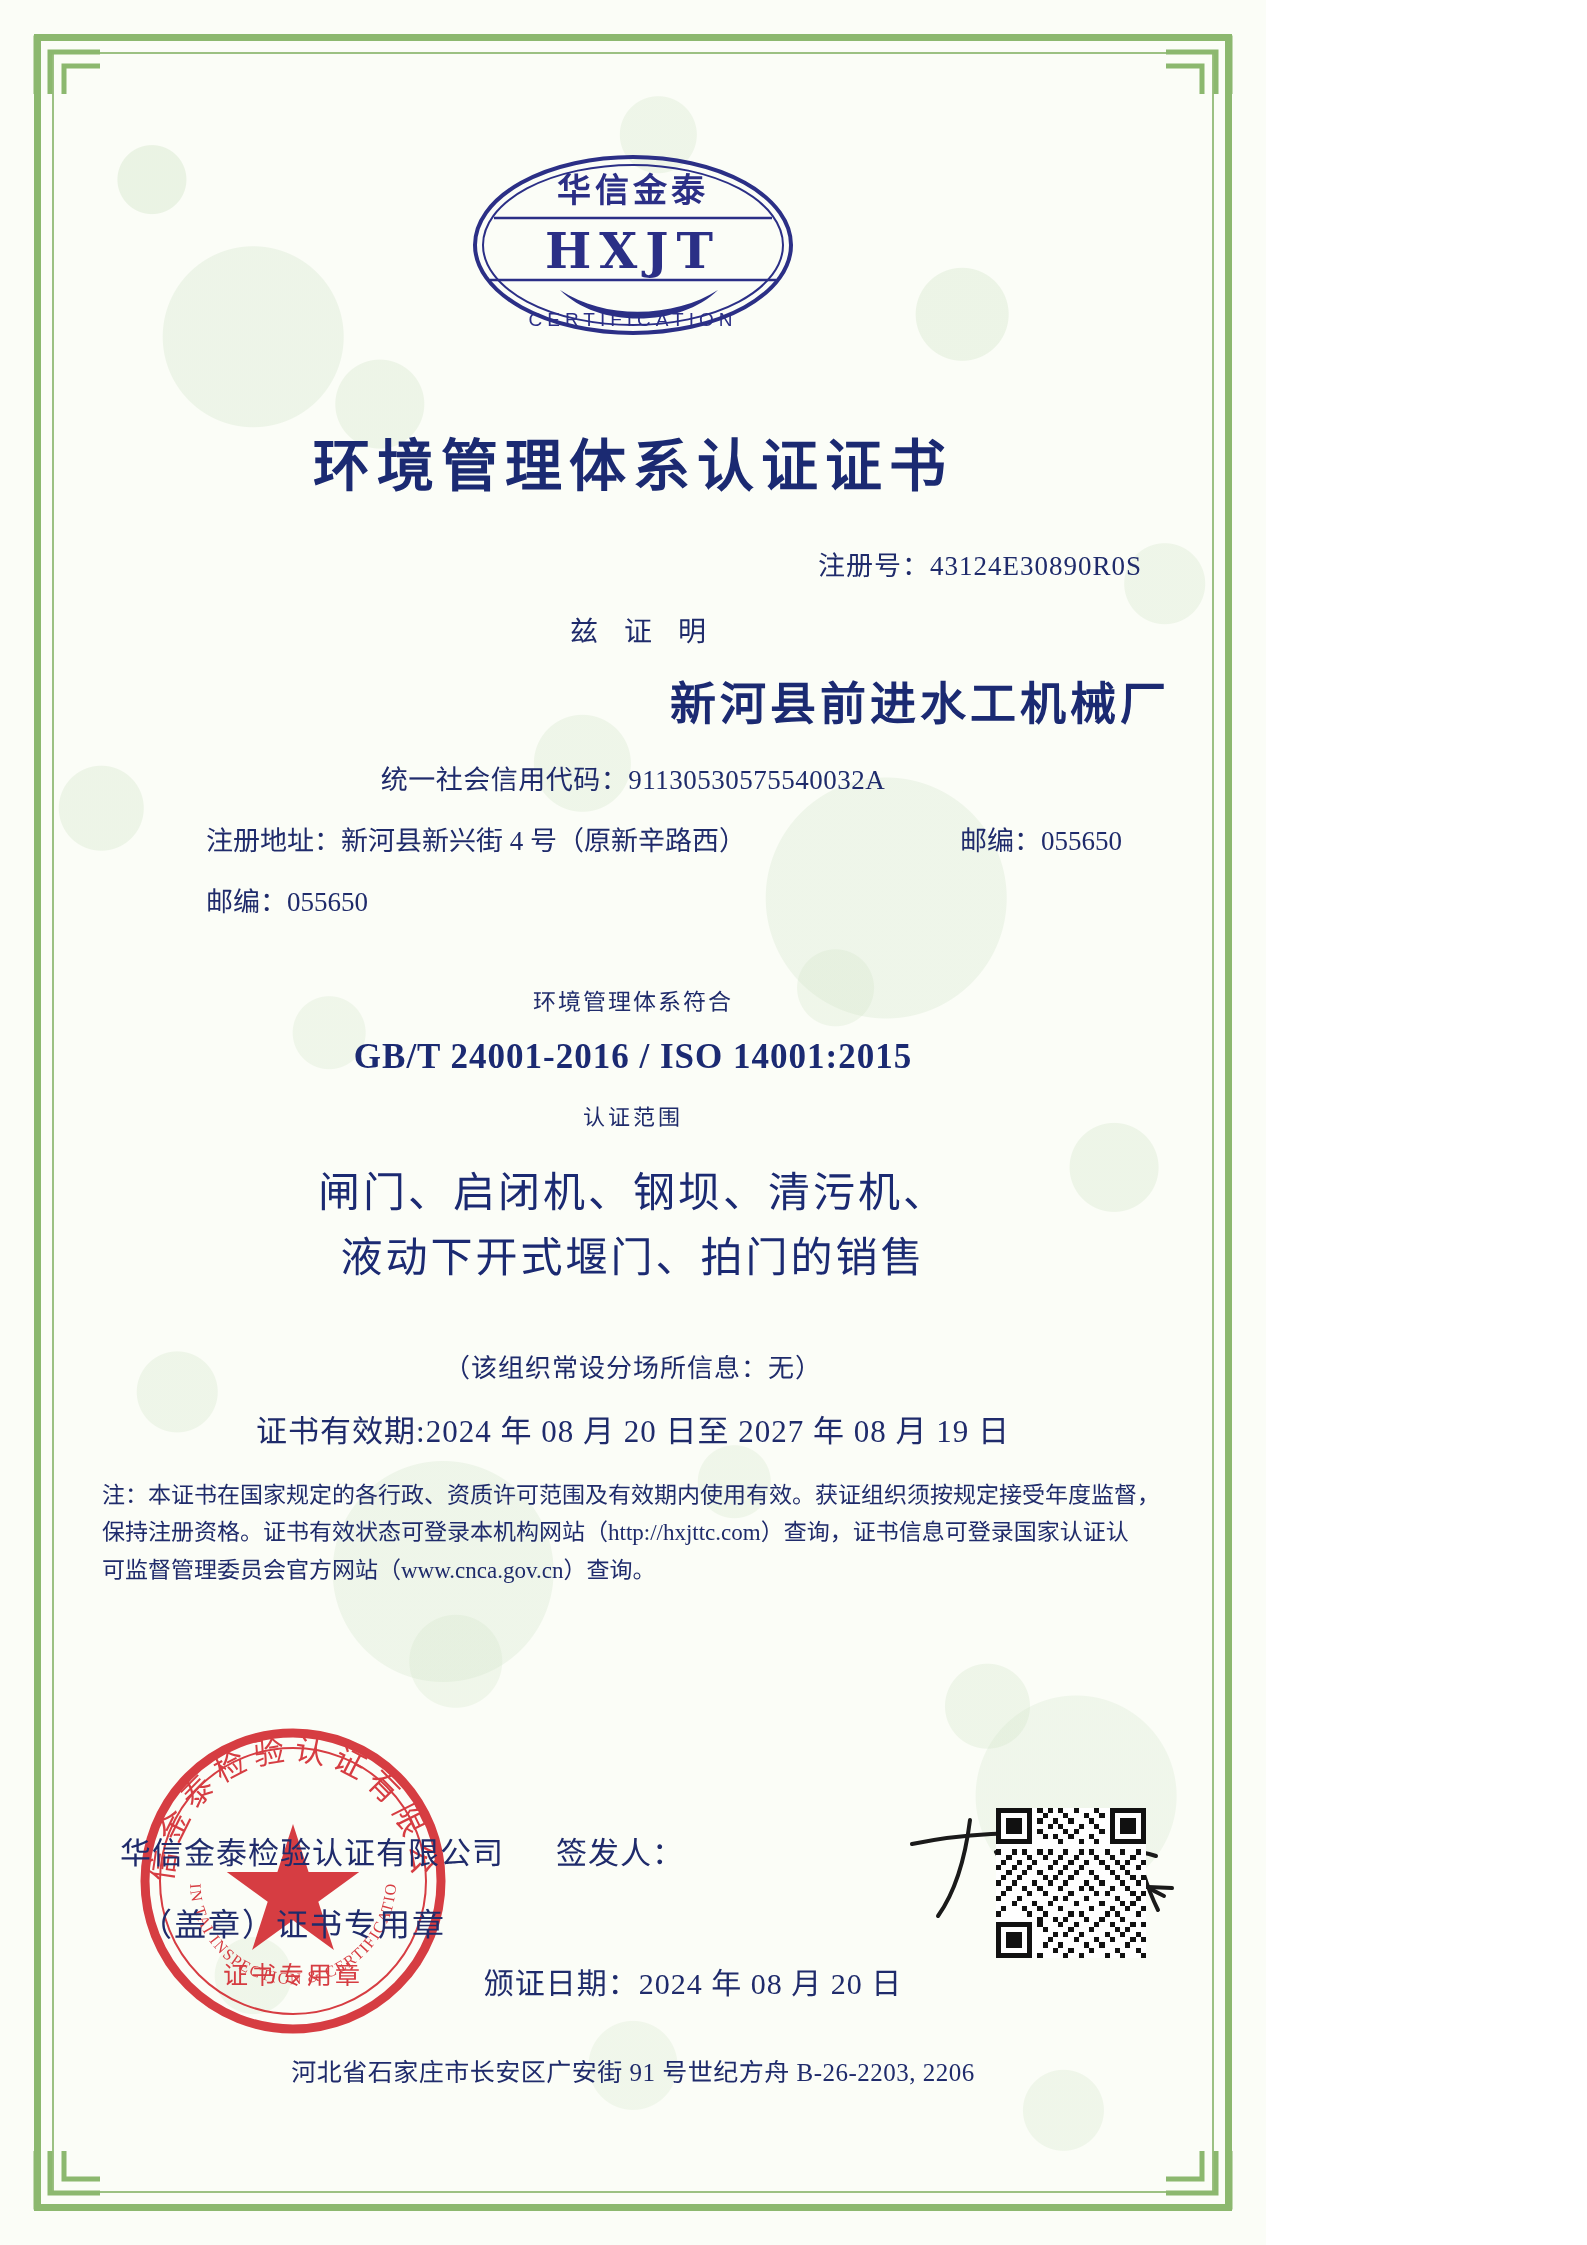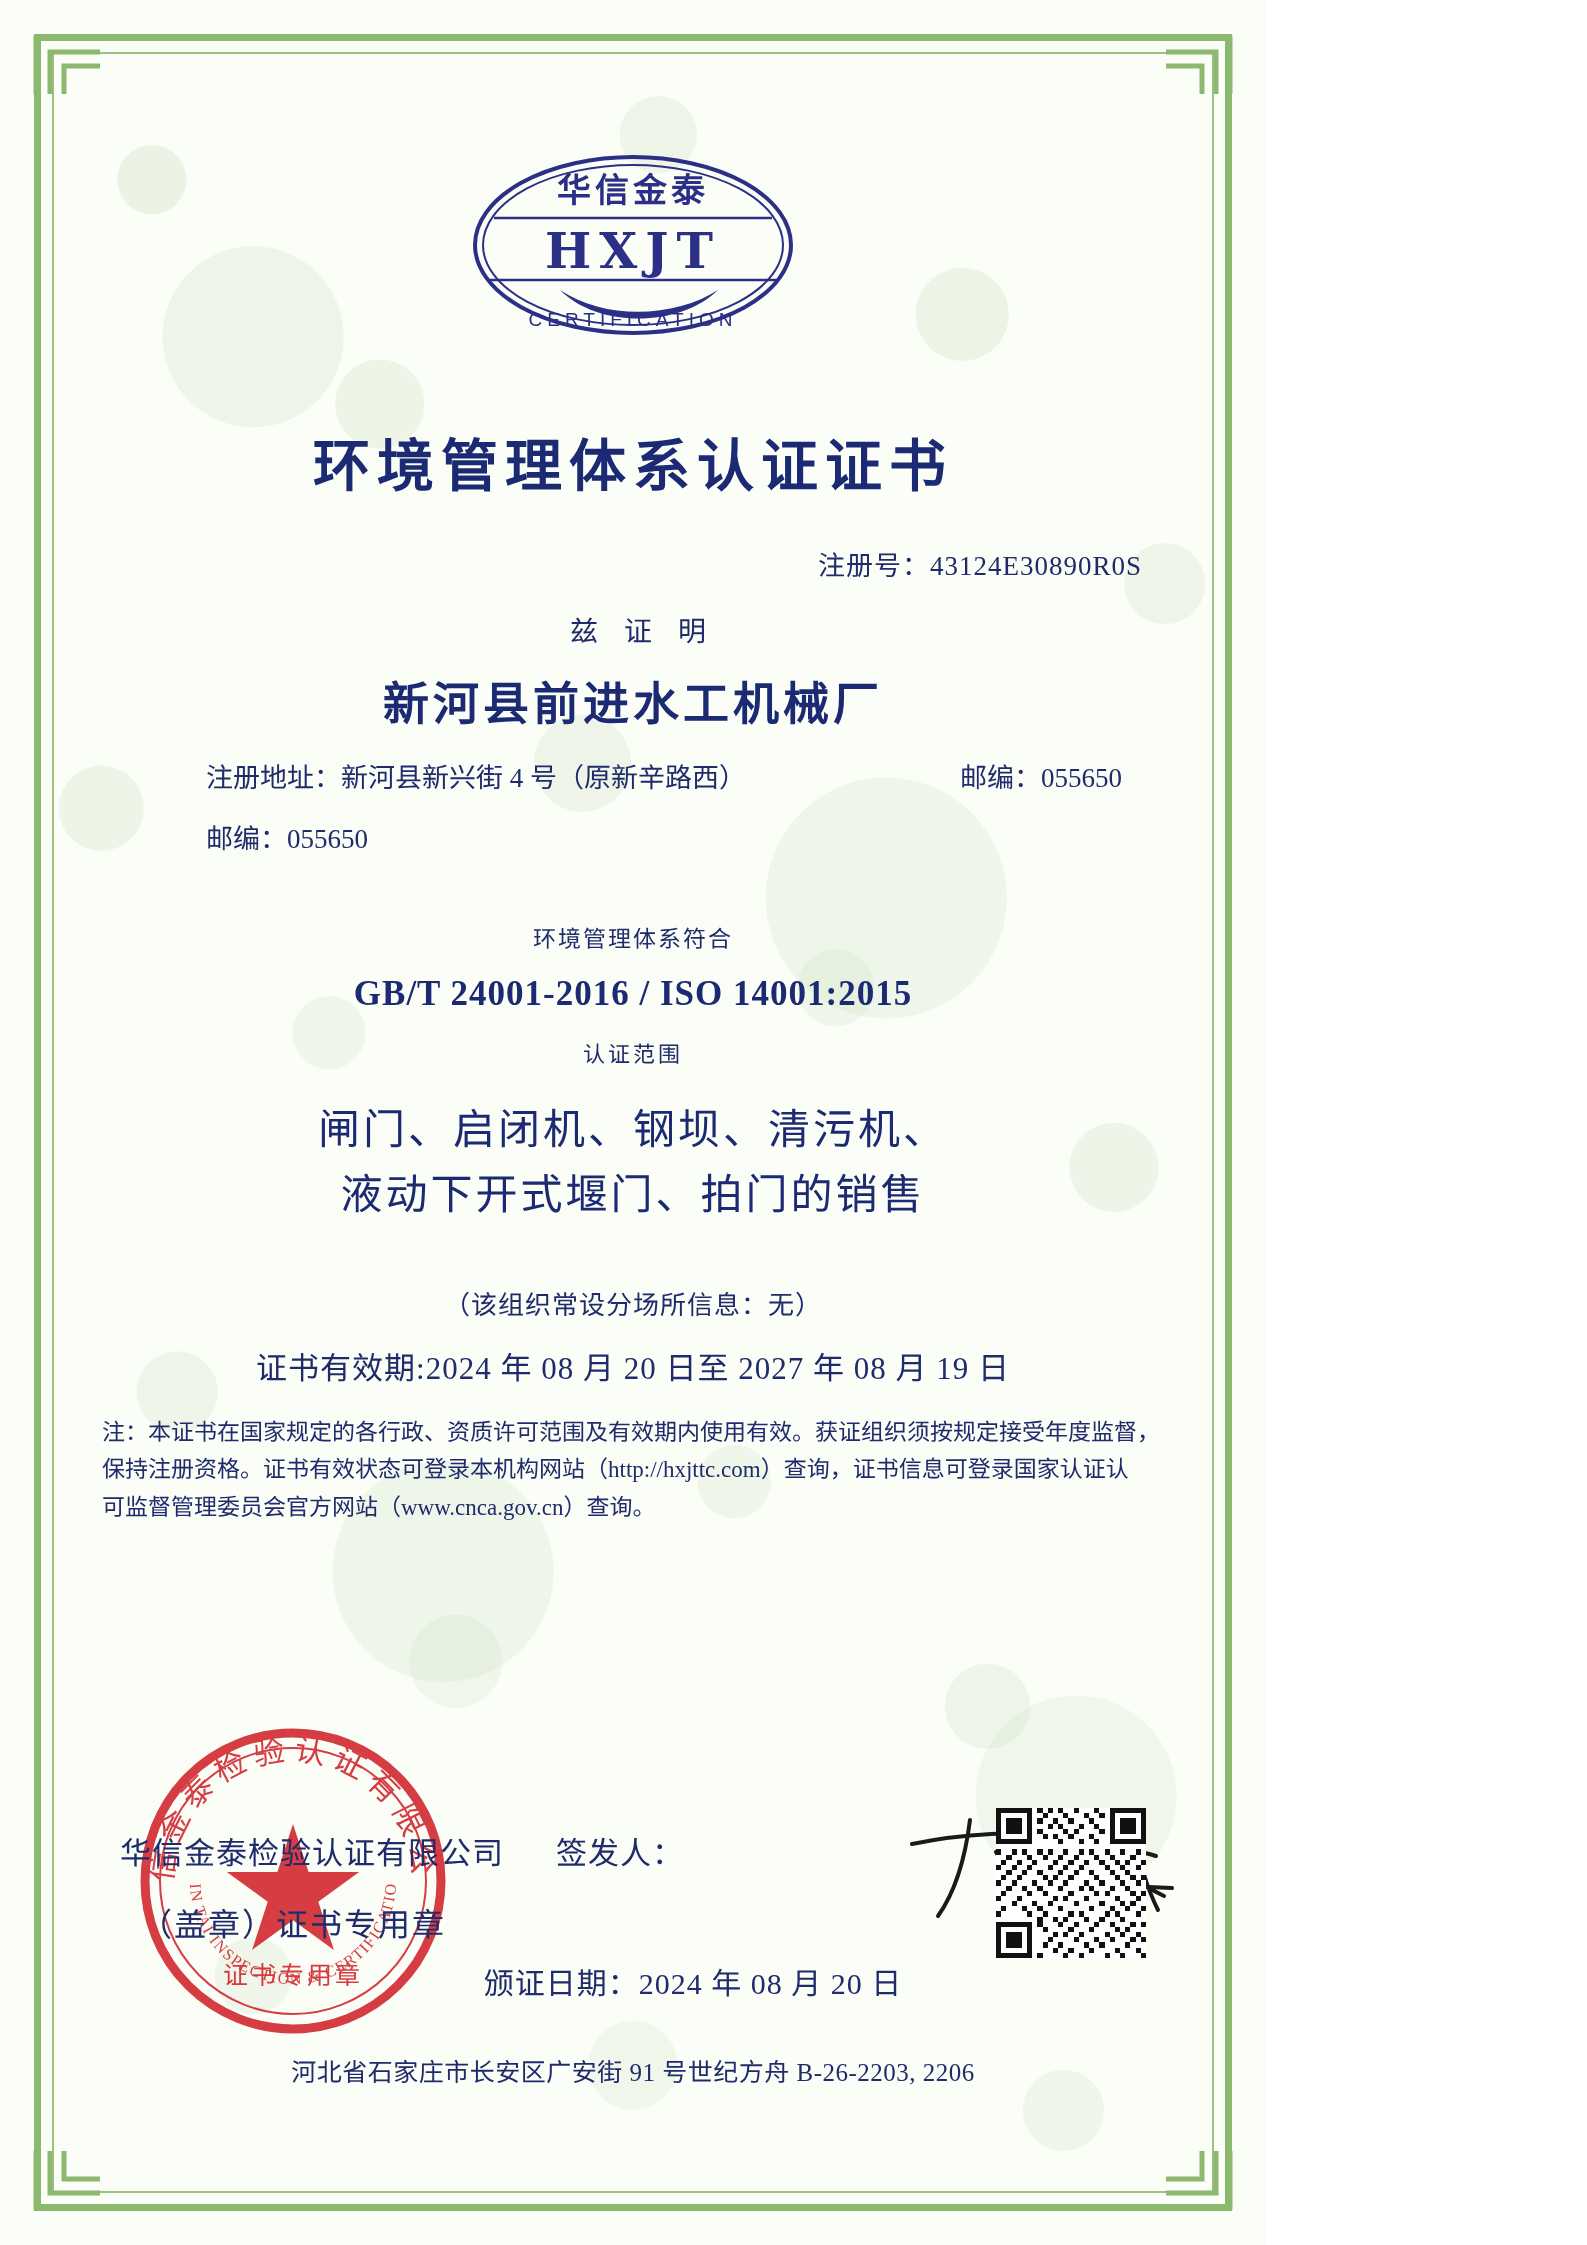--- a/index.html
+++ b/index.html
@@ -119,20 +119,21 @@
     color: #1f2b6b;
     padding-left: 10px;
   }
   .company {
     margin-top: 18px;
     font-family: Liberation Mono, monospace;
     font-size: 46px;
     font-weight: bold;
     letter-spacing: 4px;
     color: #1b2a72;
+    text-align: right;
   }
   .credit-code {
     margin-top: 24px;
     font-size: 27px;
     letter-spacing: 0.5px;
   }
   .addr-row {
     display: flex;
     justify-content: space-between;
     align-items: baseline;
@@ -322,20 +323,23 @@
     <div class="cert-title">环境管理体系认证证书</div>
 
     <div class="reg-no">
       <span>注册号：</span><span>43124E30890R0S</span>
     </div>
 
     <div class="hereby">兹证明</div>
 
     <div class="company">新河县前进水工机械厂</div>
 
+    <div class="credit-code">
+      <span>统一社会信用代码：</span><span>91130530575540032A</span>
+    </div>
 
     <div class="addr-row">
       <div class="addr-left">
         <span>注册地址：</span><span>新河县新兴街 4 号（原新辛路西）</span>
       </div>
       <div class="addr-right">
         <span>邮编：</span><span>055650</span>
       </div>
     </div>
 

